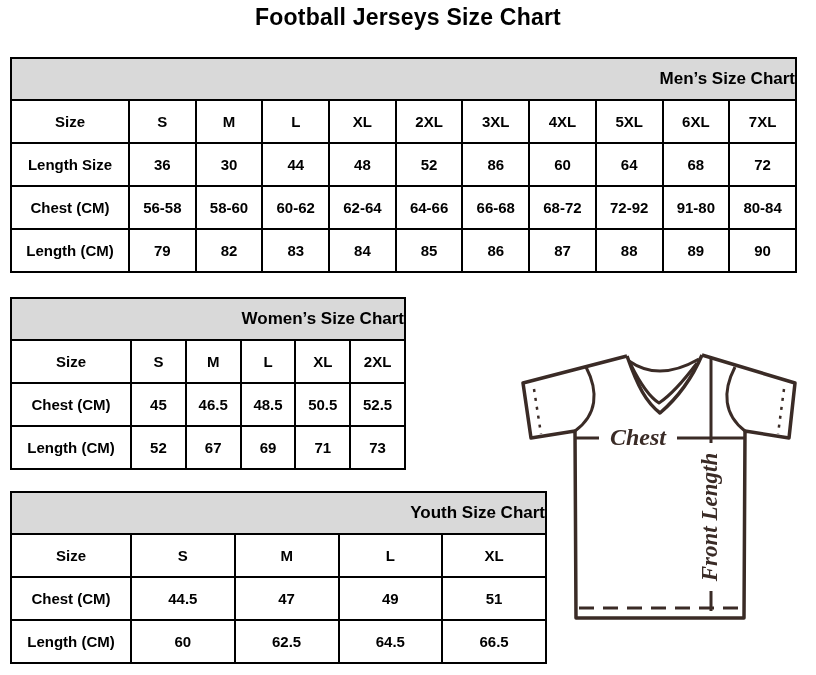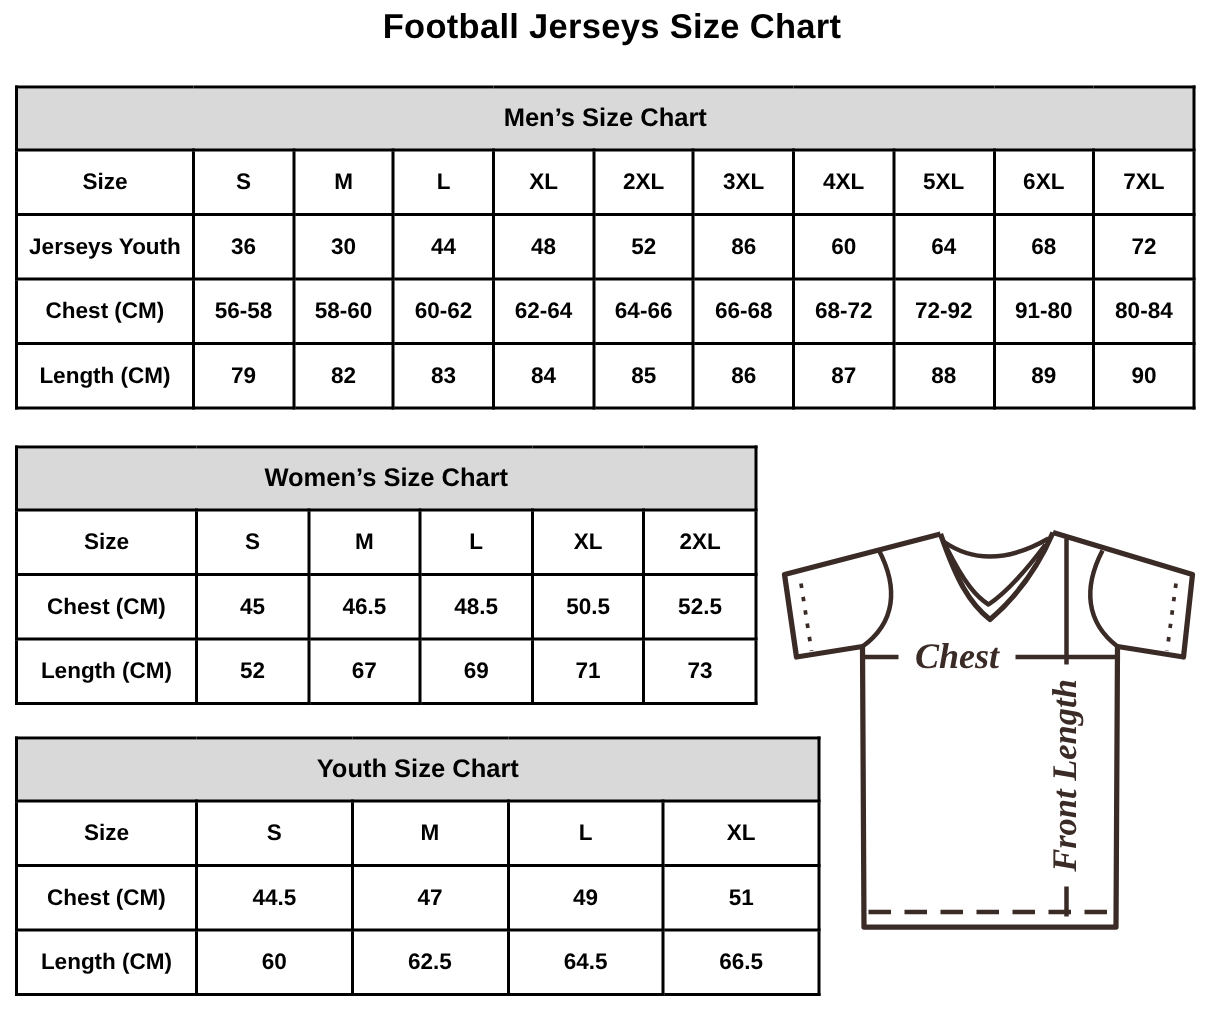--- a/index.html
+++ b/index.html
@@ -11,25 +11,25 @@
     position:absolute;top:4px;left:0;width:816px;margin:0;
     text-align:center;font-size:23px;font-weight:bold;letter-spacing:0.2px;
   }
   table{
     position:absolute;border-collapse:collapse;table-layout:fixed;background:#fff;
   }
   th,td{
     border:2px solid #000;text-align:center;vertical-align:middle;
     font-weight:bold;padding:0;overflow:hidden;
   }
-  th{background:#d9d9d9;font-size:17px;height:40px;}
+  th{background:#d9d9d9;font-size:17px;height:40px;text-align:right;}
   td{font-size:15px;height:41px;}
   table.men{left:10px;top:57px;width:787px;}
   table.men col.label-col{width:118px;}
-  table.women{left:10px;top:297px;width:495px;}
+  table.women{left:10px;top:297px;width:396px;}
   table.women col.label-col{width:120px;}
   table.youth{left:10px;top:491px;width:537px;}
   table.youth col.label-col{width:120px;}
   .jersey-svg{position:absolute;left:506px;top:330px;}
   .jersey-svg text{
     font-family:"Liberation Serif",serif;font-style:italic;font-weight:bold;
     fill:#3a2b26;
   }
 </style>
 </head>
@@ -64,21 +64,21 @@
         <td>L</td>
         <td>XL</td>
         <td>2XL</td>
         <td>3XL</td>
         <td>4XL</td>
         <td>5XL</td>
         <td>6XL</td>
         <td>7XL</td>
       </tr>
       <tr>
-        <td>Jerseys Youth</td>
+        <td>Length Size</td>
         <td>36</td>
         <td>30</td>
         <td>44</td>
         <td>48</td>
         <td>52</td>
         <td>86</td>
         <td>60</td>
         <td>64</td>
         <td>68</td>
         <td>72</td>

